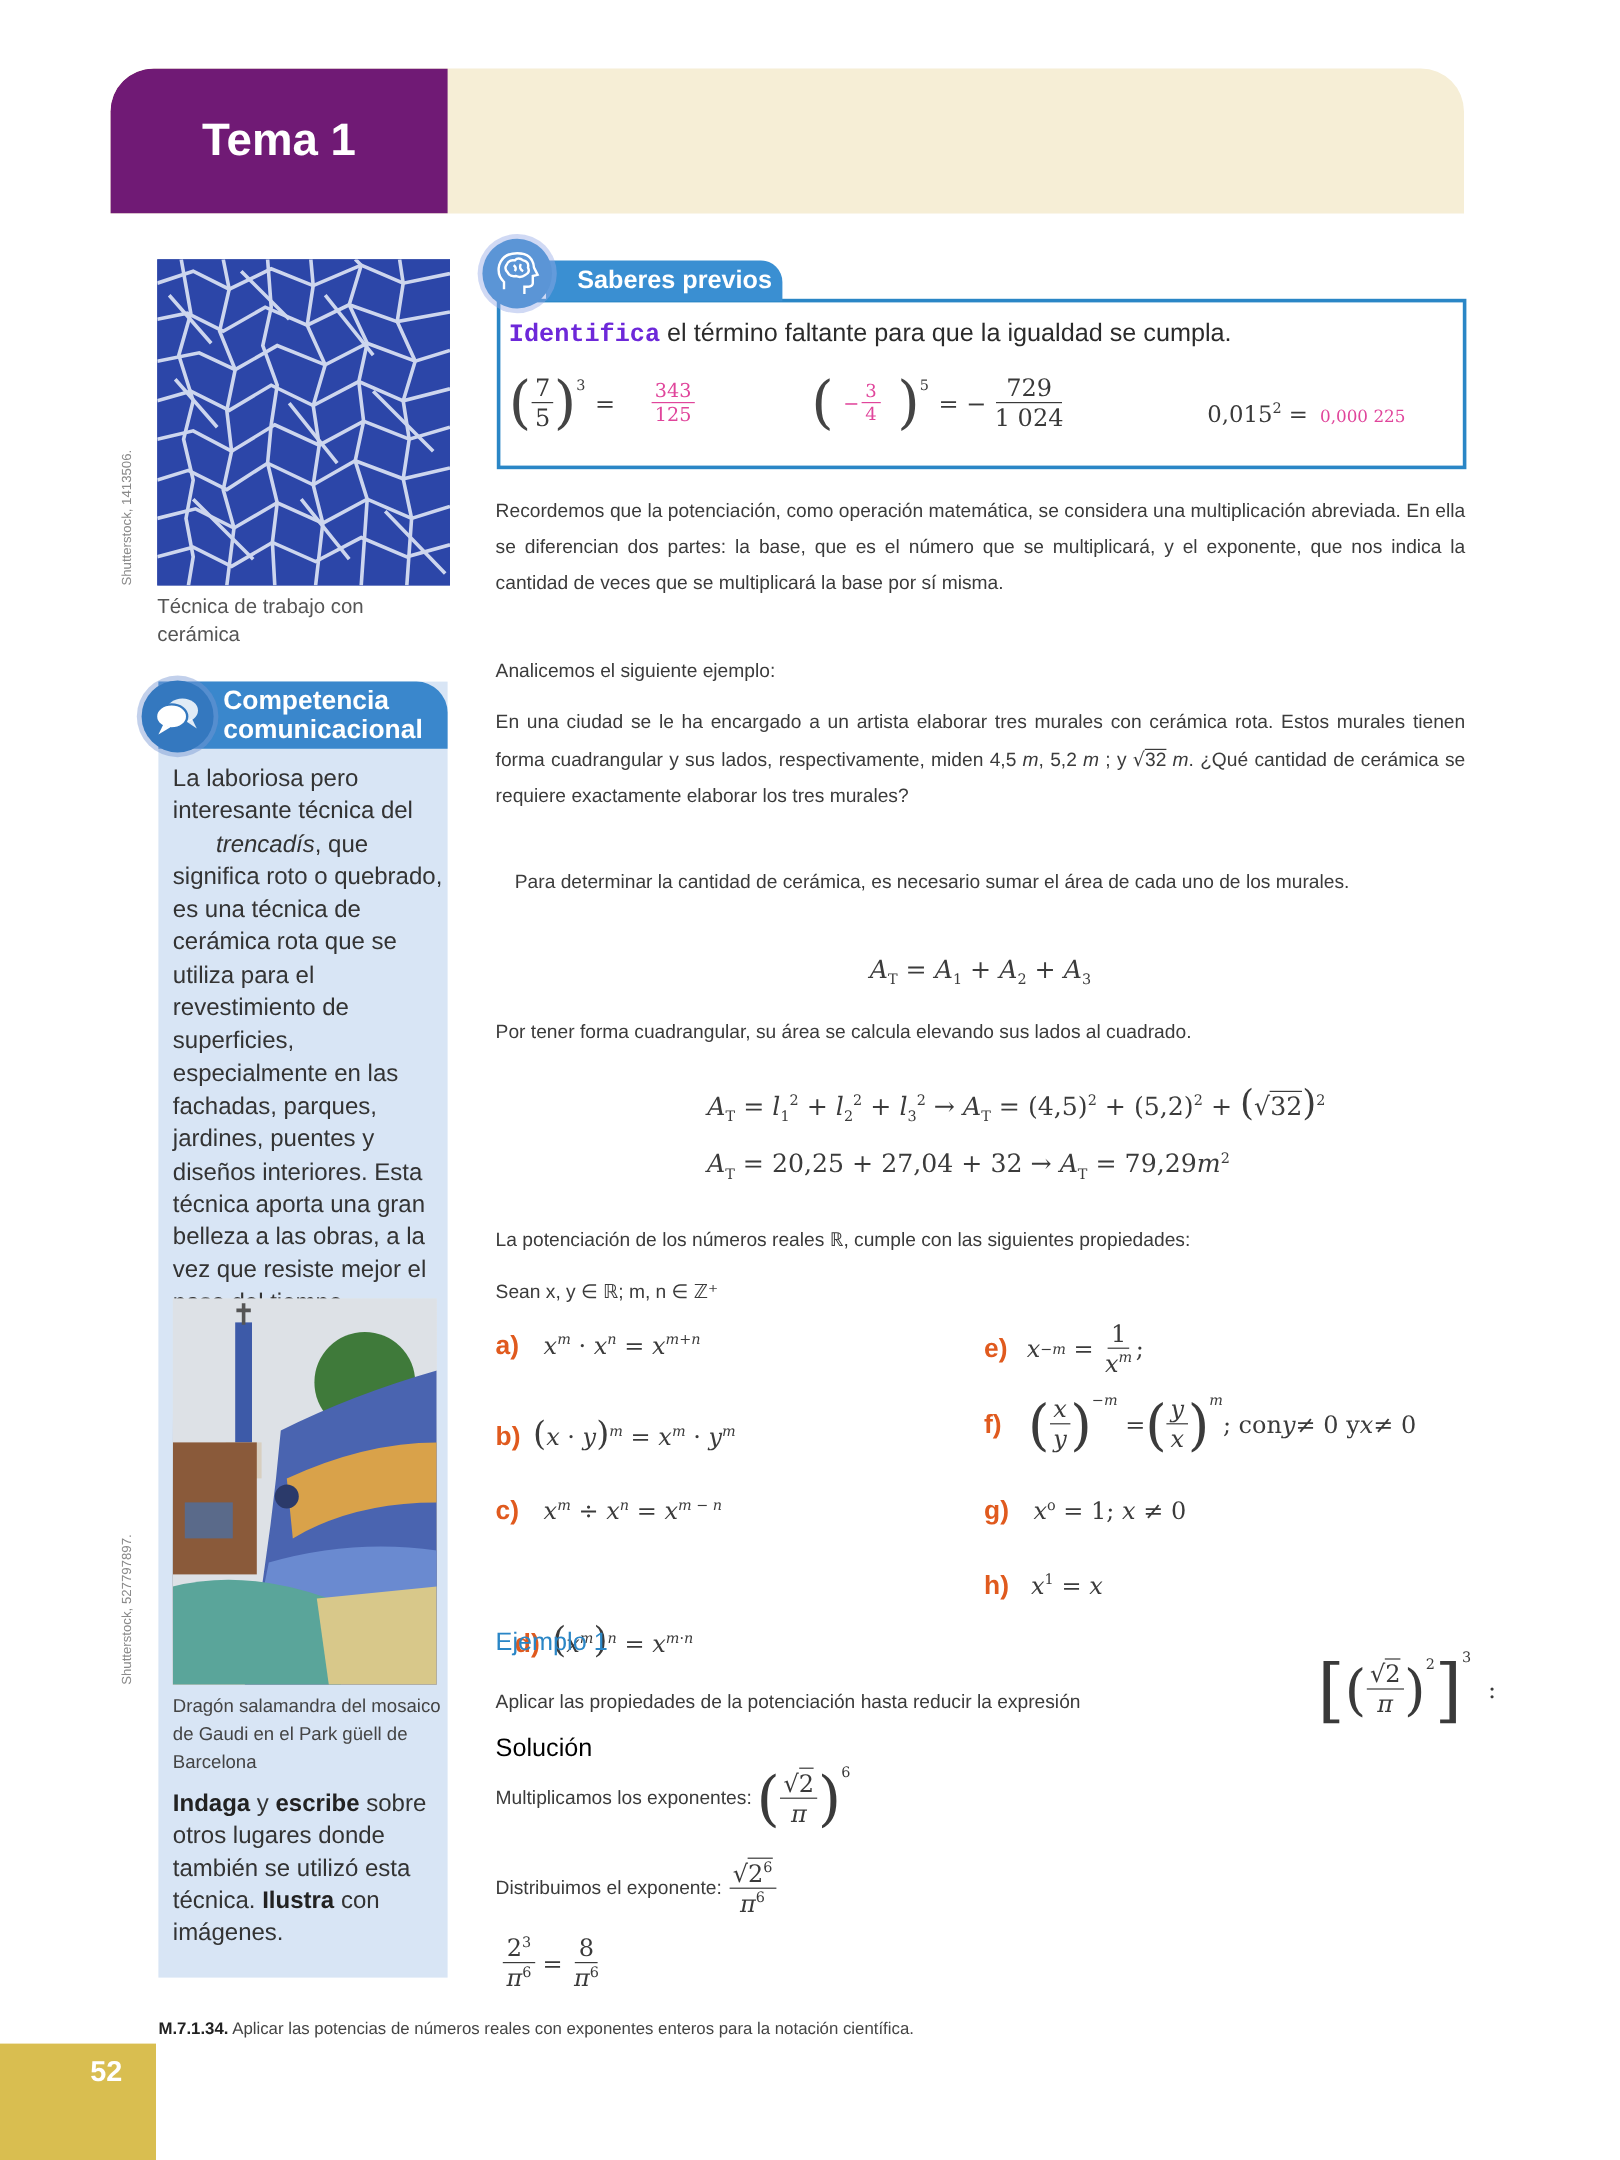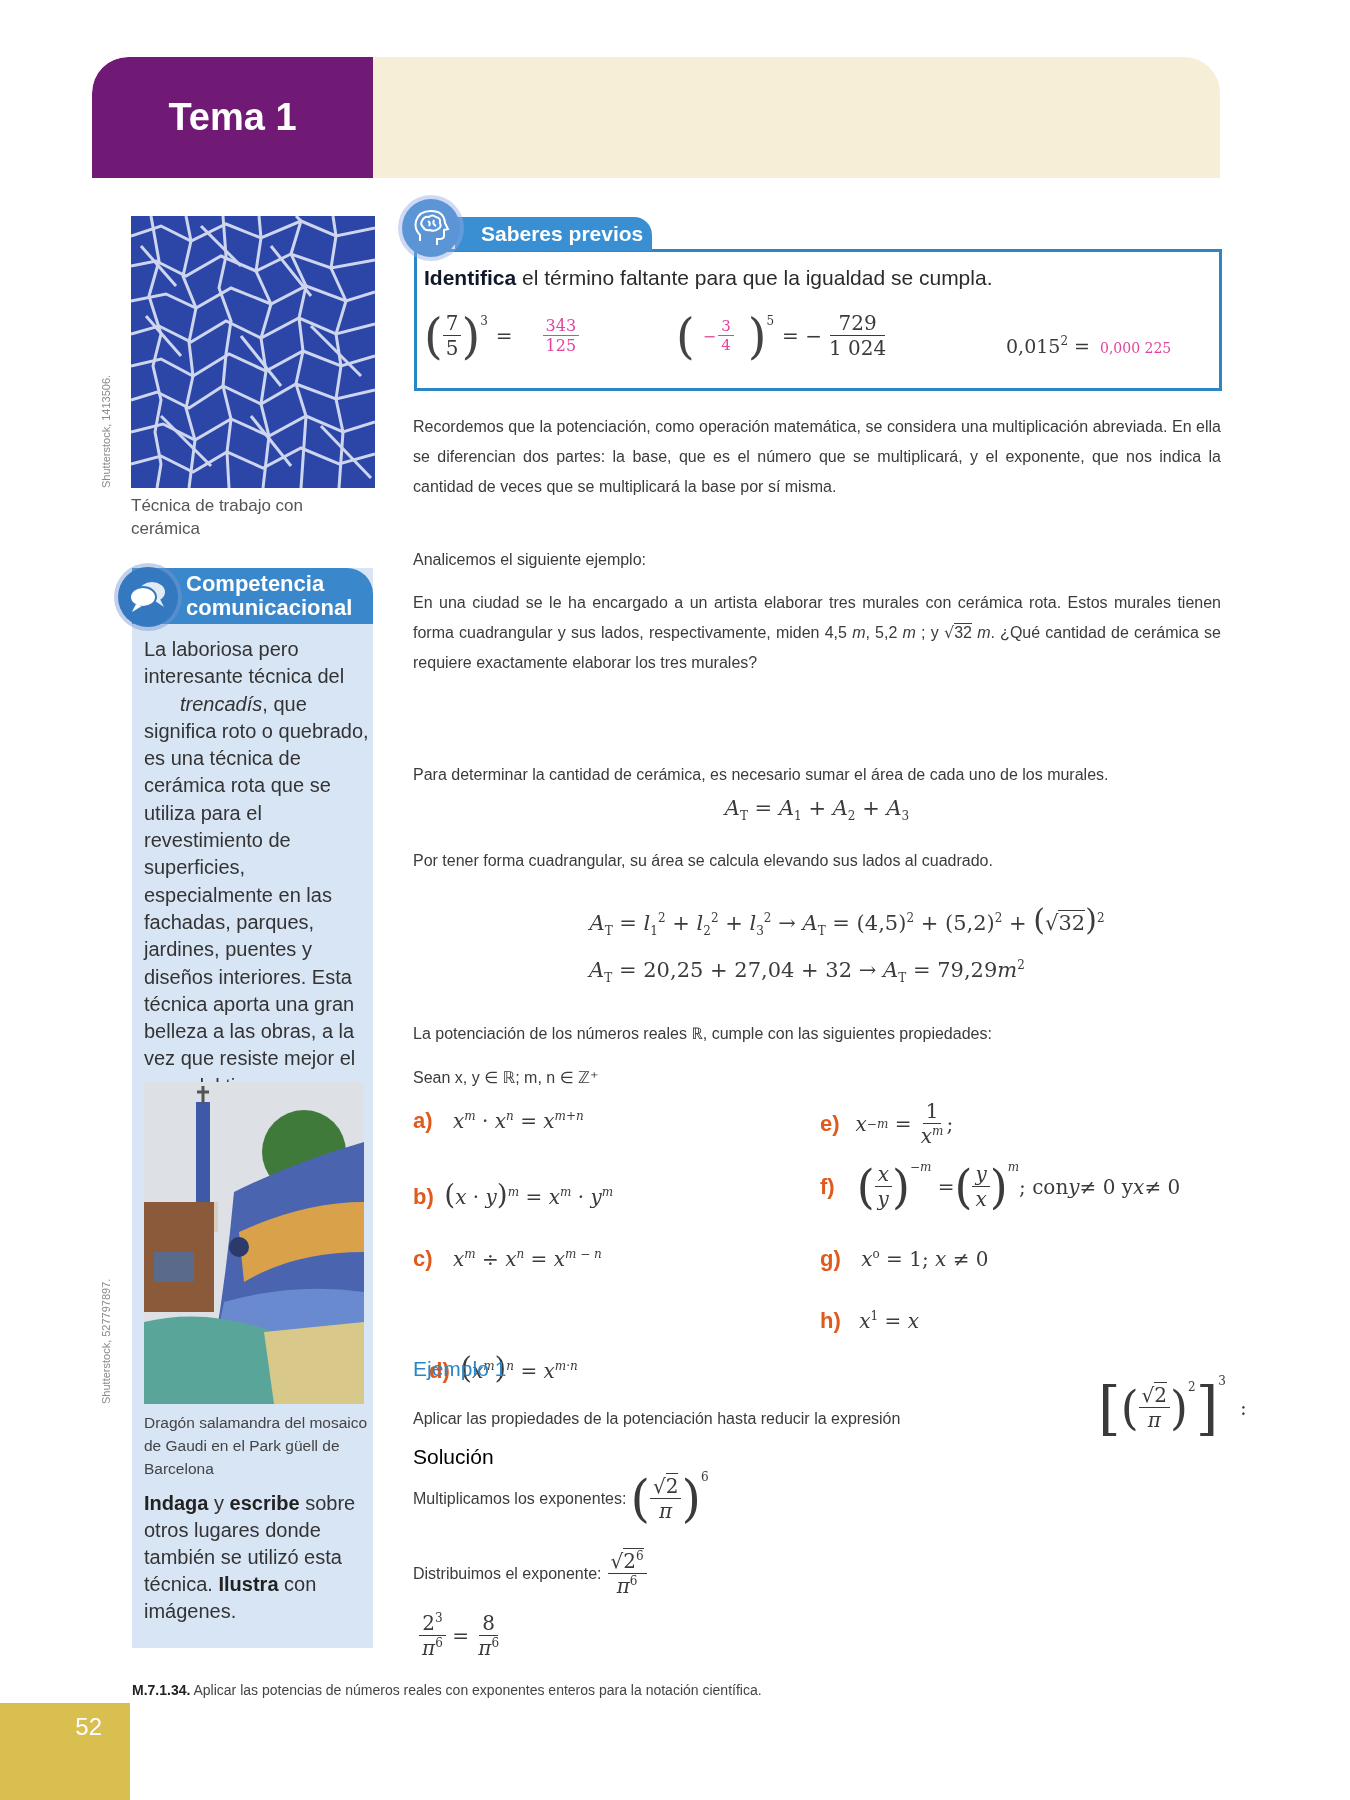--- a/index.html
+++ b/index.html
@@ -26,21 +26,21 @@
   .photo2 { left: 144px; top: 1082px; width: 220px; height: 322px; overflow: hidden; background: linear-gradient(180deg,#dfe3e8 0%,#dfe3e8 30%,#8f7f6a 55%,#6a5a4a 70%,#b9a890 100%); }
   .cap2 { left: 144px; top: 1411px; width: 225px; font-size: 15.5px; line-height: 23px; color: #444; }
   .indaga { left: 144px; top: 1490px; width: 225px; font-size: 20px; line-height: 27px; color: #333; }
   .indaga b { color: #222; }
 
   
   .sab-box { left: 414px; top: 249px; width: 808px; height: 142px; border: 3px solid #2a86c6; }
   .sab-tab { left: 455px; top: 217px; width: 197px; height: 34px; background: #3a8fd2; border-top-right-radius: 18px; color: #fff; font-weight: bold; font-size: 21px; padding-left: 12px; line-height: 34px; }
   .sab-icon { left: 402px; top: 199px; width: 58px; height: 58px; border-radius: 50%; background: #5b95d6; box-shadow: 0 0 0 4px rgba(150,170,230,0.45); display: flex; align-items: center; justify-content: center; }
   .sab-instr { left: 424px; top: 266px; font-size: 21px; color: #2b2b2b; }
-  .sab-instr b { color: #0f172a; }
+  .sab-instr b { color: #6d28d9; font-family: Liberation Mono, monospace; }
 
   .math { font-family: "DejaVu Serif", serif; color: #3a3a3a; }
   .frac { display: inline-flex; flex-direction: column; align-items: center; vertical-align: middle; }
   .frac .num { padding: 0 3px; border-bottom: 1.5px solid currentColor; line-height: 1.15; }
   .frac .den { padding: 0 3px; line-height: 1.2; }
   .pink { color: #e0459b; }
   .paren { font-size: 48px; font-weight: 200; color: #444; vertical-align: middle; line-height: 1; }
 
   .body-text { left: 413px; width: 808px; font-size: 16px; line-height: 30px; color: #3b3b3b; text-align: justify; }
   .center-eq { left: 413px; width: 808px; text-align: center; font-size: 21px; color: #3b3b3b; font-family: "DejaVu Serif", serif; }
@@ -49,21 +49,21 @@
 
   .prop-label { font-weight: bold; color: #e05a1e; font-size: 22px; font-family: "Liberation Sans", sans-serif; }
   .prop { font-size: 20px; color: #3b3b3b; font-family: "DejaVu Serif", serif; }
   .prop i { font-style: italic; }
 
   .ej-title { left: 413px; top: 1357px; font-size: 21px; color: #2a86c6; }
   .sol-title { left: 413px; top: 1445px; font-size: 21px; color: #000000; }
 
   .footer-code { left: 132px; top: 1682px; font-size: 14px; color: #444; }
   .footer-code b { color: #222; }
-  .pagenum { left: 0; top: 1703px; width: 130px; height: 97px; background: #d9be50; }
+  .pagenum { left: 0; top: 1703px; width: 130px; height: 97px; background: #d9be50; font-weight: bold; }
   .pagenum span { position: absolute; right: 28px; top: 10px; color: #fff; font-size: 24px; }
 </style>
 </head>
 <body>
 
 <div class="abs hdr">
   <div class="hdr-tema">Tema 1</div>
 </div>
 
 <div class="abs photo1">
@@ -173,21 +173,21 @@
 <div class="abs math" style="left:1006px; top:335px; font-size:19px; display:flex; align-items:baseline;">
   <span>0,015</span>
   <span style="font-size:12px; position:relative; top:-8px;">2</span>
   <span style="margin:0 10px 0 6px;">=</span>
   <span class="pink" style="font-size:14px;">0,000 225</span>
 </div>
 
 <div class="abs body-text" style="top:412px;">Recordemos que la potenciación, como operación matemática, se considera una multiplicación abreviada. En ella se diferencian dos partes: la base, que es el número que se multiplicará, y el exponente, que nos indica la cantidad de veces que se multiplicará la base por sí misma.</div>
 <div class="abs body-text" style="top:545px;">Analicemos el siguiente ejemplo:</div>
 <div class="abs body-text" style="top:588px;"><span>En una ciudad se le ha encargado a un artista elaborar tres murales con cerámica rota. Estos murales tienen forma cuadrangular y sus lados, respectivamente, miden 4,5 </span><i>m</i><span>, 5,2 </span><i>m</i><span> ; y </span><span style="font-family:'DejaVu Serif',serif;">√</span><span style="border-top:1.5px solid #3b3b3b;">32</span> <i>m</i><span>. ¿Qué cantidad de cerámica se requiere exactamente elaborar los tres murales?</span></div>
-<div class="abs body-text" style="top:760px;">Para determinar la cantidad de cerámica, es necesario sumar el área de cada uno de los murales.</div>
+<div class="abs body-text" style="top:721px;margin-left:16px;">Para determinar la cantidad de cerámica, es necesario sumar el área de cada uno de los murales.</div>
 
 <div class="abs center-eq" style="top:796px;">
   <span><i>A</i><sub>T</sub> = <i>A</i><sub>1</sub> + <i>A</i><sub>2</sub> + <i>A</i><sub>3</sub></span>
 </div>
 <div class="abs body-text" style="top:846px;">Por tener forma cuadrangular, su área se calcula elevando sus lados al cuadrado.</div>
 <div class="abs center-eq" style="top:902px; padding-left:60px;">
   <span><i>A</i><sub>T</sub> = <i>l</i><sub>1</sub><sup>2</sup> + <i>l</i><sub>2</sub><sup>2</sup> + <i>l</i><sub>3</sub><sup>2</sup> → <i>A</i><sub>T</sub> = (4,5)<sup>2</sup> + (5,2)<sup>2</sup> + <span style="font-size:30px; font-weight:200;">(</span>√<span style="border-top:1.5px solid #3b3b3b;">32</span><span style="font-size:30px; font-weight:200;">)</span><sup>2</sup></span>
 </div>
 <div class="abs center-eq" style="top:958px; padding-right:20px;">
   <span><i>A</i><sub>T</sub> = 20,25 + 27,04 + 32 → <i>A</i><sub>T</sub> = 79,29<i>m</i><sup>2</sup></span>

